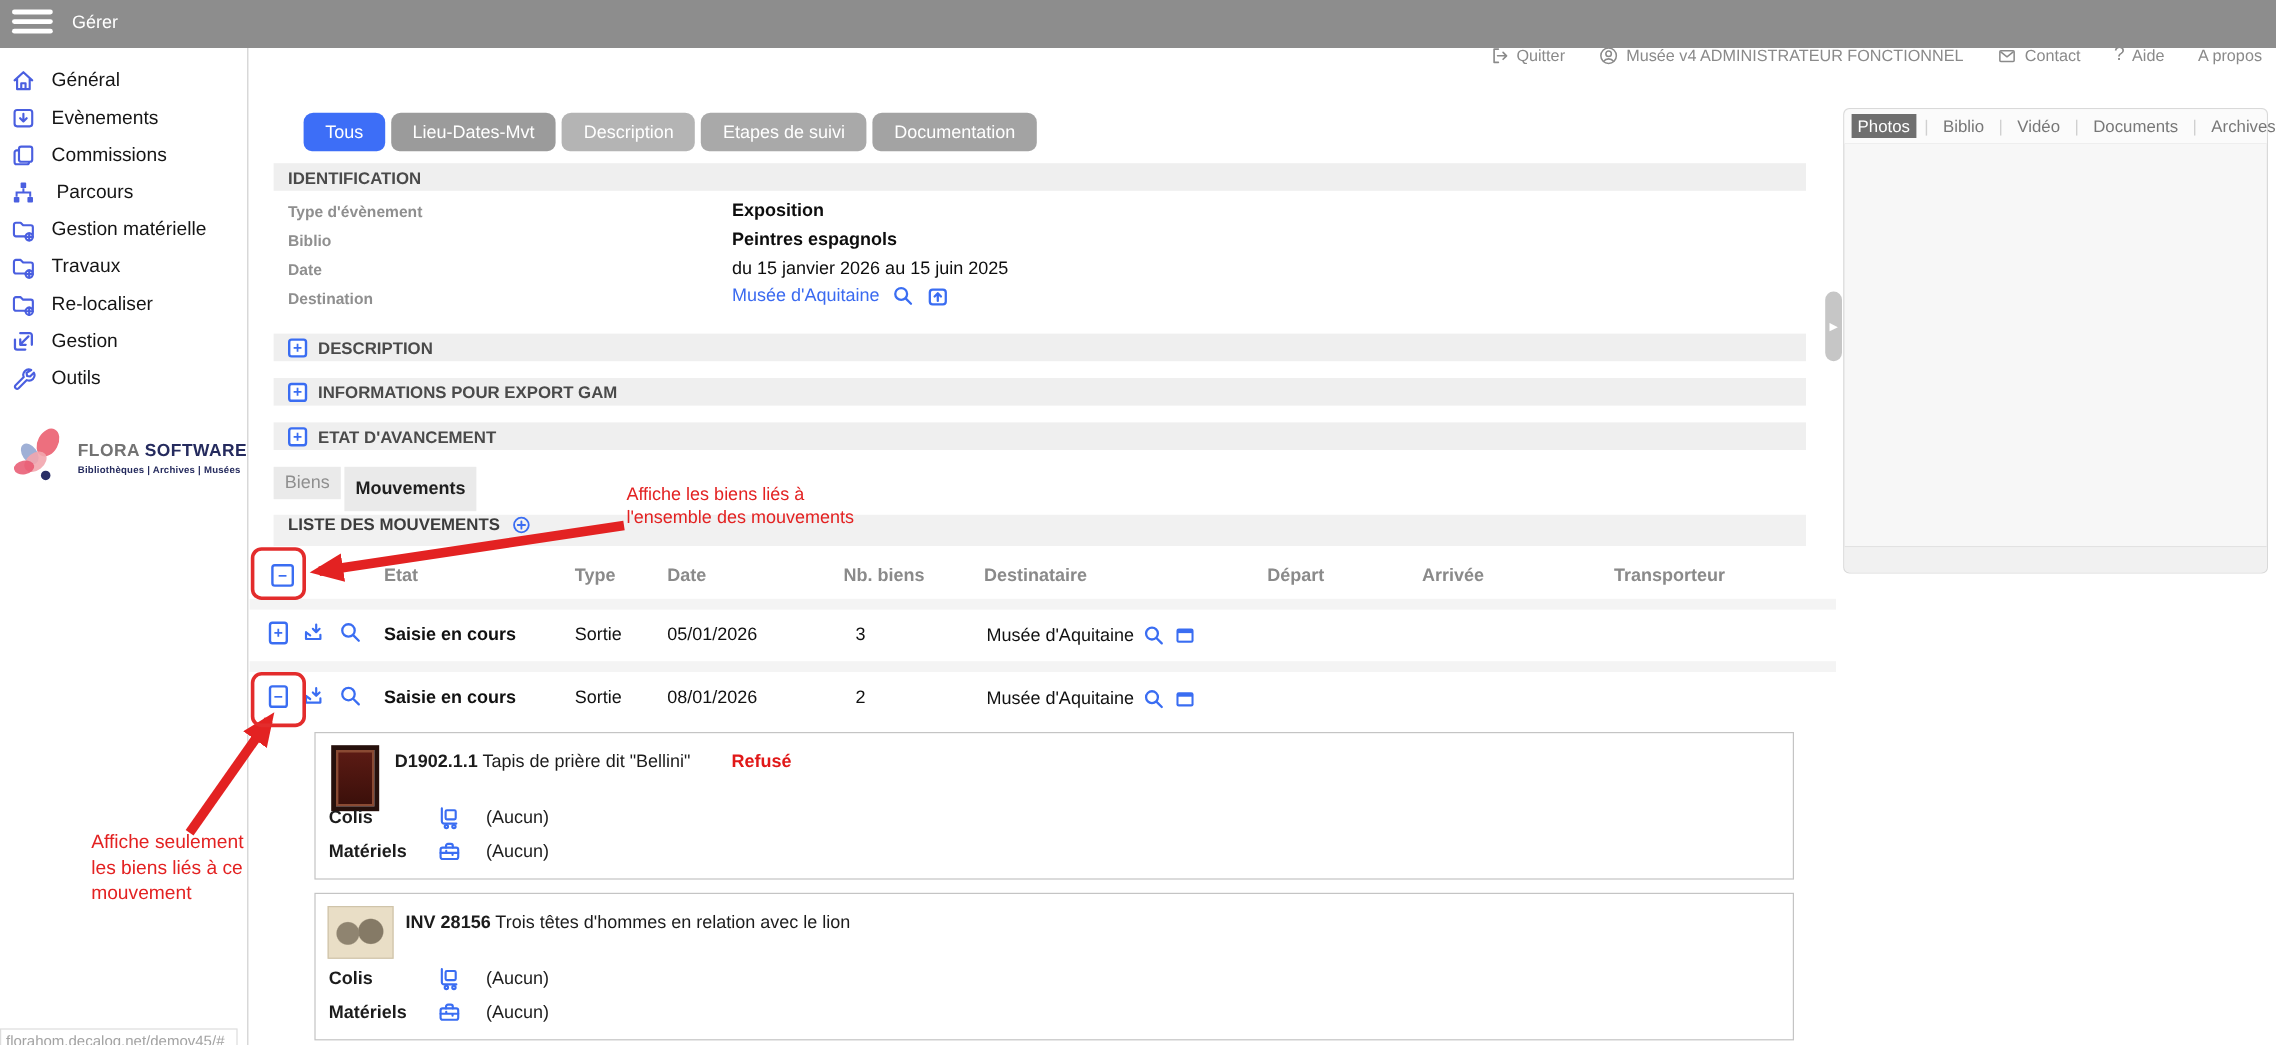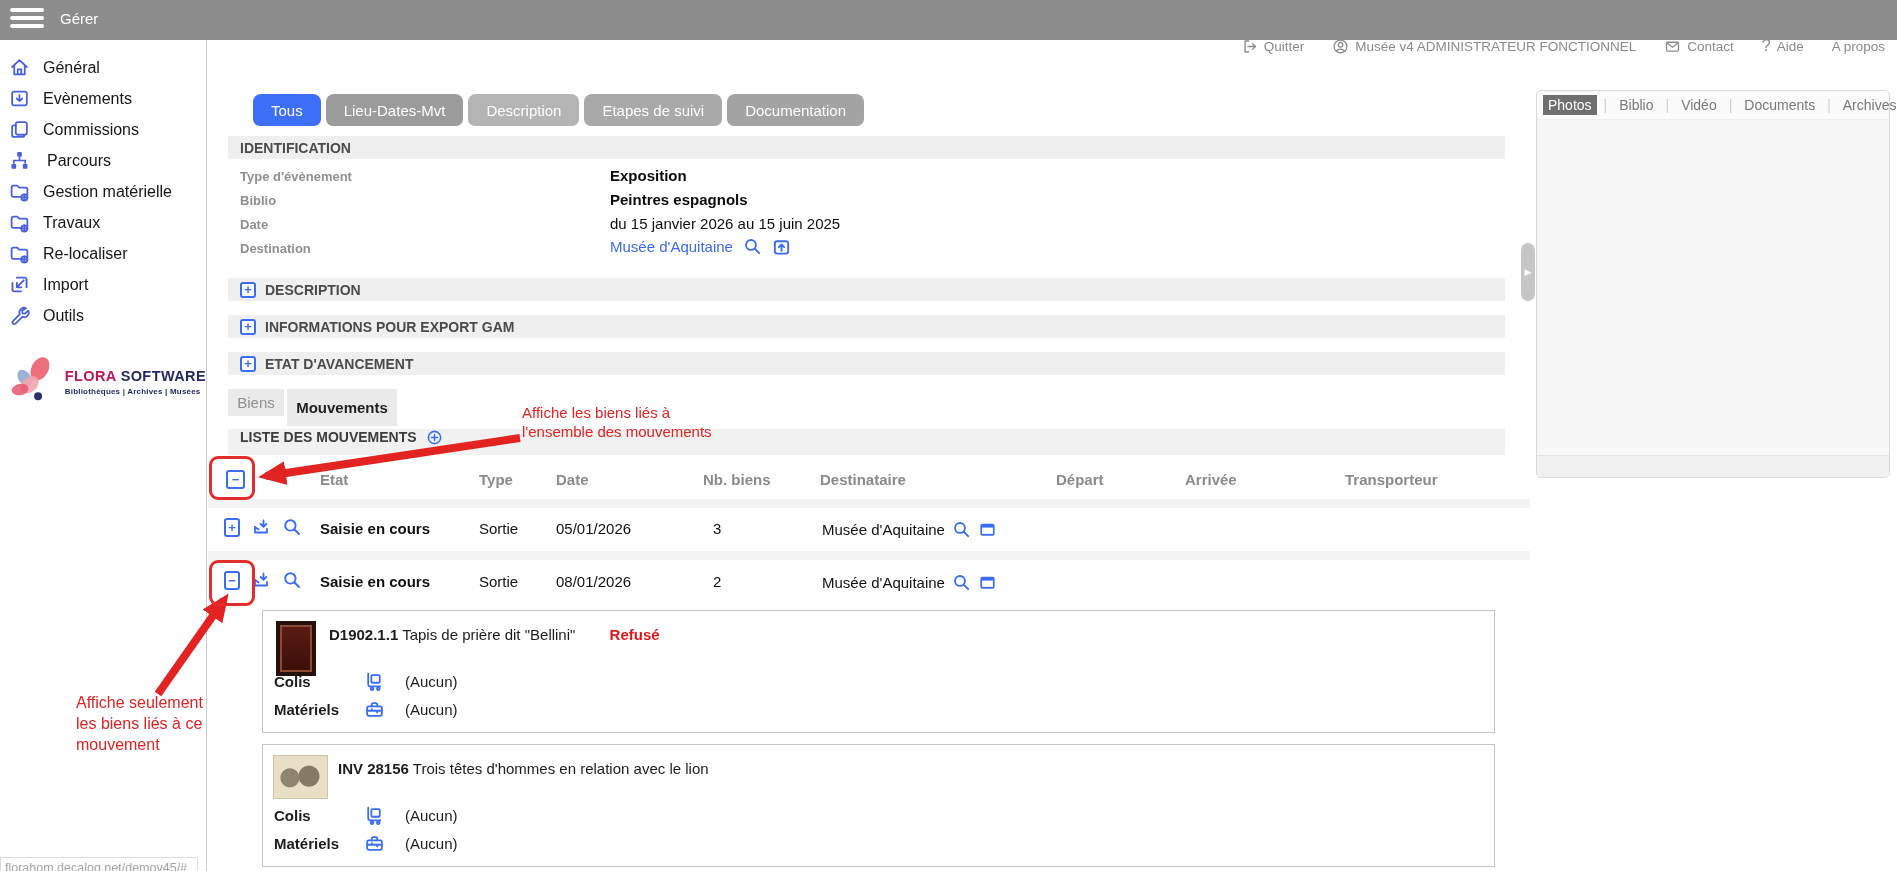--- a/index.html
+++ b/index.html
@@ -17,21 +17,21 @@
   .topbar-title { position:absolute; right:8px; top:3px; color:#fff; font-size:25px; font-weight:bold; letter-spacing:.2px; }
 
   
   .sidebar { position:absolute; left:0; top:40px; width:207px; bottom:0; background:#fff; border-right:1px solid #cfcfcf; }
   .side-list { padding-top:12px; }
   .side-item { display:flex; align-items:center; gap:13px; padding:5px 4px 5px 9px; font-size:16px; color:#151515; cursor:pointer; }
   .side-item svg { width:21px; height:21px; flex:0 0 21px; }
   .logo-block { display:flex; align-items:center; gap:4px; margin-top:20px; padding-left:4px; }
   .logo-flower { width:62px; height:62px; }
   .brand-line { font-size:14.5px; font-weight:bold; letter-spacing:.4px; white-space:nowrap; }
-  .brand-flora { color:#be185d; }
+  .brand-flora { color:#737373; }
   .brand-soft { color:#252b5e;margin-top:16px; }
   .brand-tag { font-size:8px; font-weight:bold; color:#252b5e; margin-top:3px; letter-spacing:.2px; }
 
   
   .statusbar { position:absolute; left:0; top:857px; height:24px; background:#fff; border:1px solid #ddd;
                padding:3px 10px 0 4px; font-size:12.5px; color:#a3a3a3; z-index:60; white-space:nowrap; }
 
   
   .utility { position:absolute; left:900px; right:12px; top:33px; height:26px; display:flex; justify-content:flex-end;
              align-items:center; gap:28px; color:#8a8a8a; font-size:13.5px; z-index:5; }
@@ -187,21 +187,21 @@
           <path d="M11.7 15.6 H17.5 M14.6 12.7 V18.5"></path>
         </svg>
       <span>Re-localiser</span>
     </div>
     <div class="side-item">
       <svg viewBox="0 0 20 20" fill="none" stroke="#4a5fe0" stroke-width="1.8" stroke-linecap="round" stroke-linejoin="round">
           <path d="M7.5 3.5 H15 A1.7 1.7 0 0 1 16.7 5.2 V12.7"></path>
           <path d="M3.3 8.5 V14.8 A1.7 1.7 0 0 0 5 16.5 H11.5"></path>
           <path d="M14 6 L7.5 12.5 M7.5 8.4 V12.7 H11.8"></path>
         </svg>
-      <span>Import</span>
+      <span>Gestion</span>
     </div>
     <div class="side-item">
       <svg viewBox="0 0 20 20" fill="none" stroke="#4a5fe0" stroke-width="1.7" stroke-linecap="round" stroke-linejoin="round">
           <path d="M16.2 3.2 A4.3 4.3 0 0 0 10.3 8.8 L3.8 15.3 A1.7 1.7 0 0 0 6.2 17.7 L12.7 11.2 A4.3 4.3 0 0 0 18.3 5.3 L15.3 8.3 L12.9 7.9 L12.5 5.5 Z"></path>
         </svg>
       <span>Outils</span>
     </div>
   </div>
 
   <div class="logo-block">

